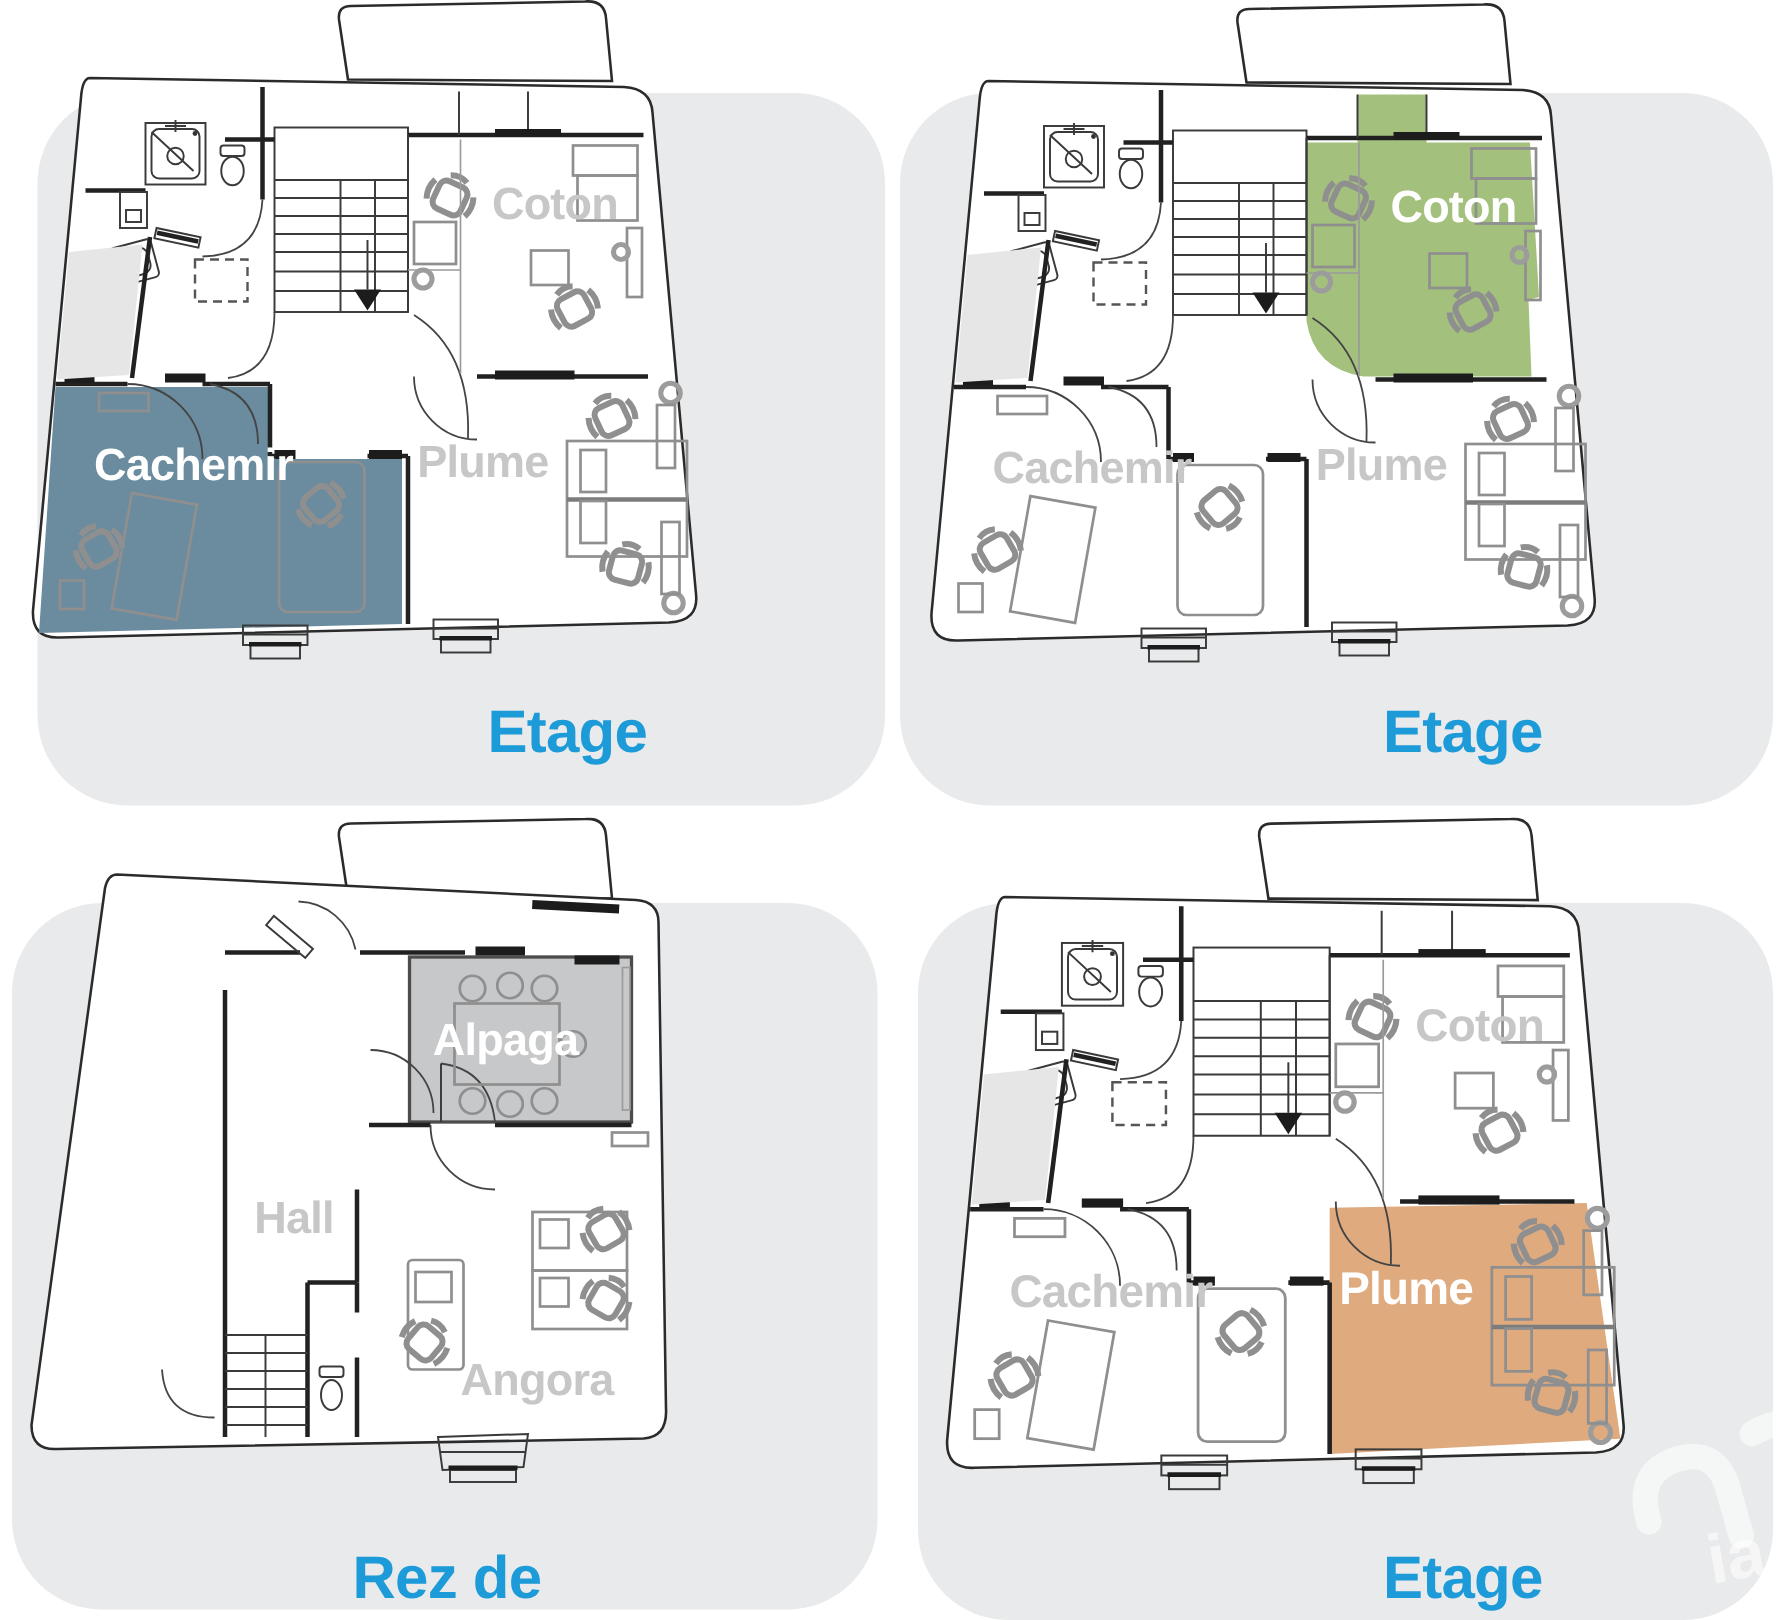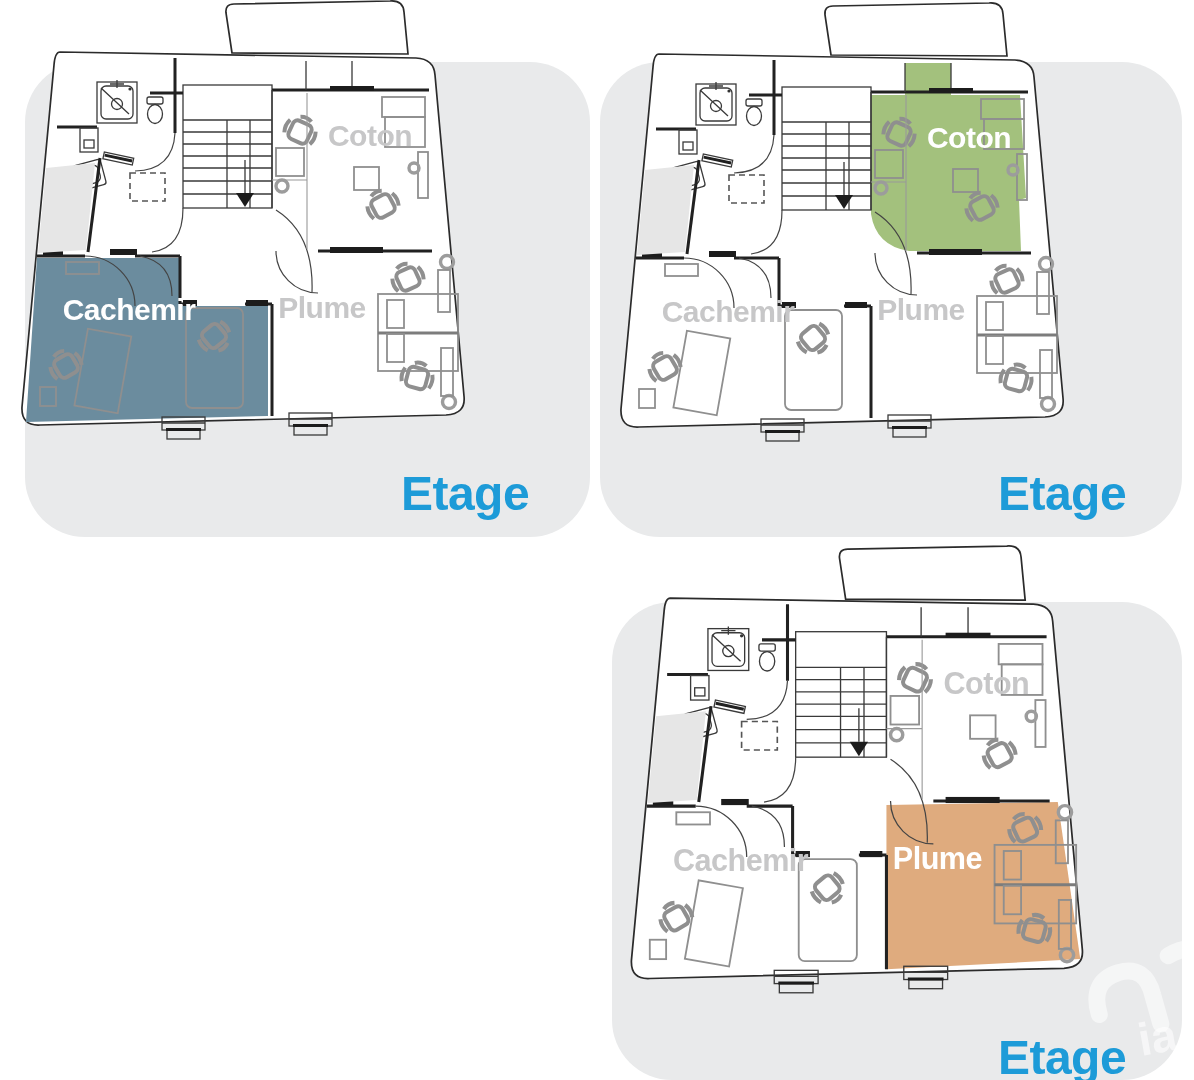--- a/index.html
+++ b/index.html
@@ -1,22 +1,22 @@
 <!DOCTYPE html>
 <html style="--caption-blue: #1d9bd8; --room-label-gray: #c7c7c8; --cachemir-fill: #6b8c9e; --coton-fill: #a3c17d; --plume-fill: #dfab7e; --alpaga-fill: #c7c8ca; --panel-bg: #e9eaeb; --wall-ink: #212121; --furniture-gray: #8f8f8f;"><head>
 <meta charset="utf-8">
 <style>
   html,body{margin:0;padding:0;background:#fff;}
   .canvas{position:relative;width:1194px;height:1080px;overflow:hidden;
           font-family:"Liberation Sans",sans-serif;background:#fff;}
   .panel{position:absolute;width:597px;}
   .panel-bg{position:absolute;background:var(--panel-bg);border-radius:60px;}
   svg.plan{position:absolute;left:0;top:0;}
-  .caption{position:absolute;font-weight:bold;font-size:48px;letter-spacing:-0.5px;
-           color:var(--caption-blue);text-align:center;width:280px;}
+  .caption{position:absolute;font-weight:bold;font-size:40px;letter-spacing:-0.5px;
+           color:var(--caption-blue);width:280px;}
   
   .shell{fill:#ffffff;stroke:#2b2b2b;stroke-width:1.7;}
   .w{stroke:var(--wall-ink);stroke-width:3;fill:none;}
   .t{stroke:#3a3a3a;stroke-width:1.3;fill:none;}
   .tl{stroke:#9a9a9a;stroke-width:1.1;fill:none;}
   .arc{stroke:#444;stroke-width:1.2;fill:none;}
   .bar{fill:#1c1c1c;}
   .f{stroke:var(--furniture-gray);stroke-width:1.8;fill:none;}
   .fw{stroke:var(--furniture-gray);stroke-width:4;fill:none;}
   .ring{stroke:#9c9c9c;stroke-width:3.4;fill:none;}
@@ -262,20 +262,34 @@
         <use href="#hl-coton-shape" class="c-coton"></use>
         <use href="#et-lines"></use>
         <text class="rlabel" x="129" y="320">Cachemir</text>
         <text class="rlabel hl" x="370" y="146">Coton</text>
         <text class="rlabel" x="322" y="318">Plume</text>
       </g>
     </svg>
     <div class="caption" style="left:325px;top:466px">Etage</div>
   </section>
 
+  <section class="panel" style="left:0;top:545px;height:535px">
+    <div class="panel-bg" style="left:8px;top:57px;width:577px;height:471px"></div>
+    <svg class="plan" width="597" height="535" viewBox="0 0 597 535">
+      <g>
+        <use href="#gf-shell"></use>
+        <use href="#hl-alpaga-shape" class="c-alpaga"></use>
+        <use href="#gf-lines"></use>
+        <text class="rlabel hl" x="337" y="158">Alpaga</text>
+        <text class="rlabel" x="196" y="277">Hall</text>
+        <text class="rlabel" x="358" y="385">Angora</text>
+      </g>
+    </svg>
+    <div class="caption" style="left:235px;top:485px;width:300px">Rez de chaussée</div>
+  </section>
 
   <section class="panel" style="left:597px;top:545px;height:535px">
     <div class="panel-bg" style="left:15px;top:57px;width:570px;height:478px"></div>
     <svg class="plan" width="597" height="535" viewBox="0 0 597 535">
       <g transform="translate(12,0) scale(1.02)">
         <use href="#et-shell"></use>
         <use href="#hl-plume-shape" class="c-plume"></use>
         <use href="#et-lines"></use>
         <text class="rlabel" x="129" y="320">Cachemir</text>
         <text class="rlabel" x="370" y="146">Coton</text>

